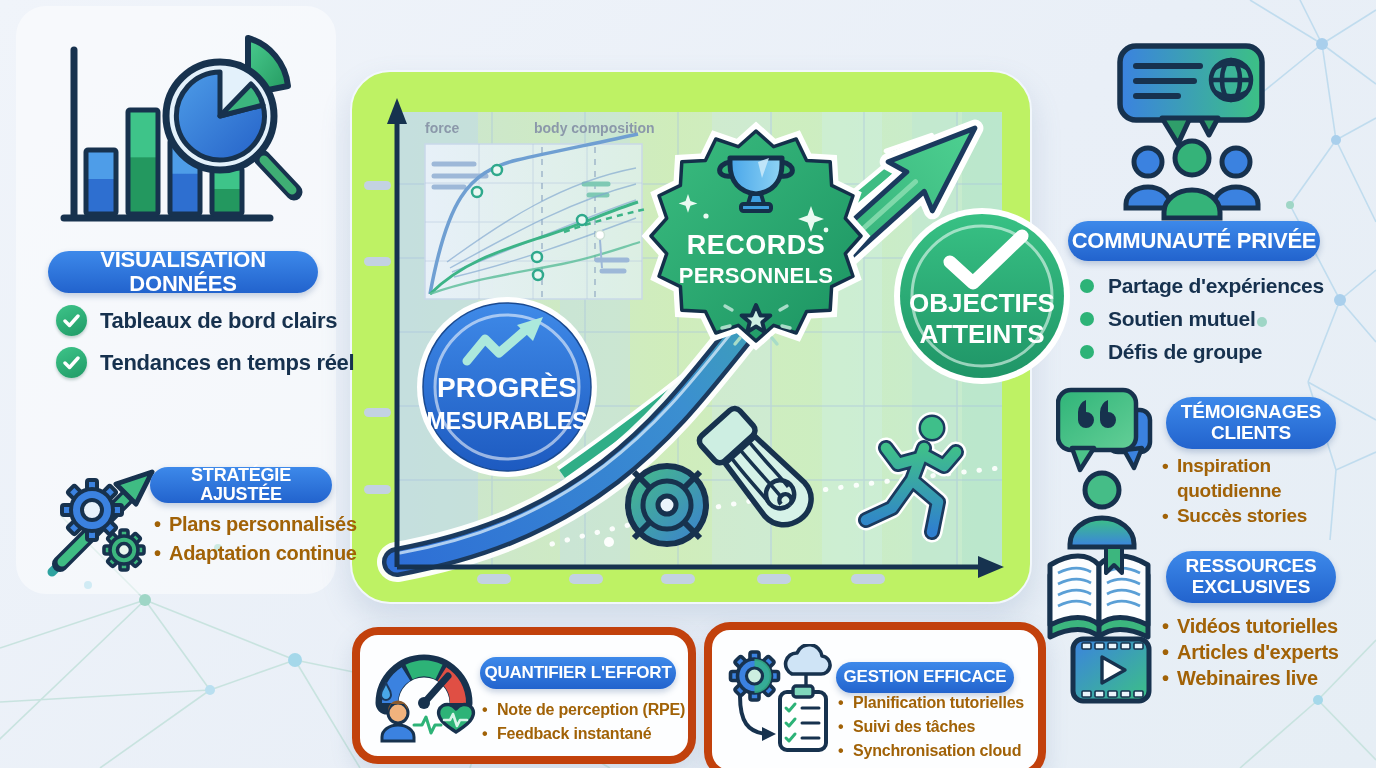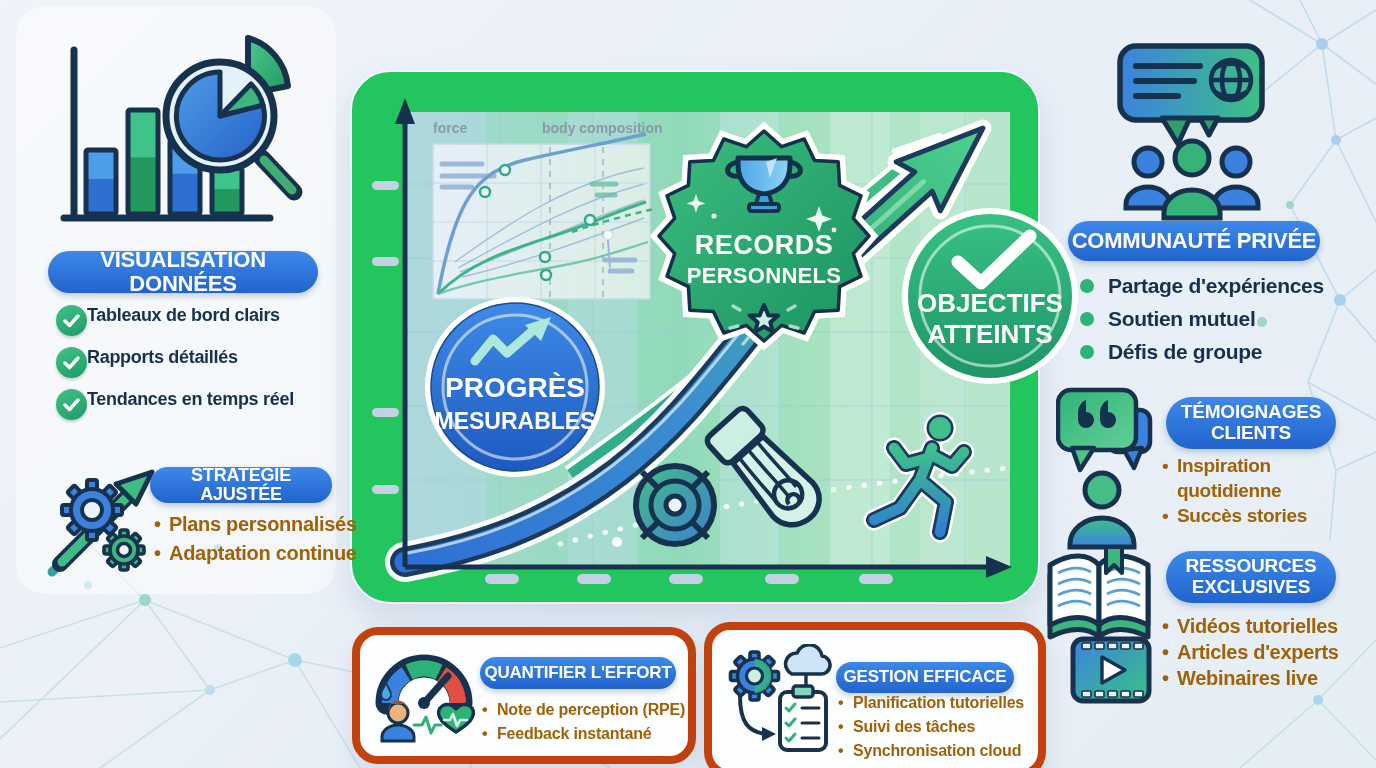--- a/index.html
+++ b/index.html
@@ -14,39 +14,39 @@
   .z{z-index:2;}
 
   .pill{
     position:absolute;z-index:3;display:flex;flex-direction:column;align-items:center;justify-content:center;
     background:linear-gradient(180deg,#3d89ea,#2263cd);color:#fff;border-radius:999px;
     font-weight:bold;text-align:center;letter-spacing:-.2px;
     box-shadow:0 3px 6px rgba(30,70,130,.25);line-height:1.08;
   }
 
   .check-list{position:absolute;z-index:3;display:flex;flex-direction:column;gap:11px;}
-  .check-item{display:flex;align-items:flex-start;font-weight:bold;font-size:18px;letter-spacing:-.3px;}
+  .check-item{display:flex;align-items:center;gap:13px;font-weight:bold;font-size:22px;letter-spacing:-.3px;}
   .check-badge{width:31px;height:31px;border-radius:50%;flex:0 0 31px;
     background:linear-gradient(155deg,#3ec489,#1f9a66);display:flex;align-items:center;justify-content:center;
     box-shadow:0 2px 3px rgba(20,80,60,.25);}
 
   .dot-list{position:absolute;z-index:3;display:flex;flex-direction:column;gap:9px;}
   .dot-item{display:flex;align-items:center;gap:14px;font-weight:bold;font-size:21px;letter-spacing:-.3px;}
   .dot{width:14px;height:14px;border-radius:50%;background:#2db377;flex:0 0 14px;}
 
   .b-list{position:absolute;z-index:3;font-weight:bold;color:#a16207;}
   .b-list div{position:relative;padding-left:15px;}
   .b-list div::before{content:"•";position:absolute;left:0;}
 
   .mini-card{position:absolute;z-index:2;background:#fdfeff;border-radius:26px;
     border:8px solid #c2410c;box-shadow:0 10px 22px rgba(90,120,160,.18);}
 
   #chart-card{position:absolute;left:350px;top:70px;width:678px;height:530px;z-index:2;
-    background:#22c55e;border-radius:40px;border:2px solid #f2f7fc;
-    box-shadow:0 14px 30px rgba(100,130,170,.20);padding-left:8px;}
+    background:#bef264;border-radius:40px;border:2px solid #f2f7fc;
+    box-shadow:0 14px 30px rgba(100,130,170,.20);}
   #chart-card svg{overflow:visible;display:block;}
   svg text{font-family:"Liberation Sans",sans-serif;}
 </style>
 </head>
 <body>
 
 <svg id="net" width="1376" height="768">
   <g fill="none" stroke="#c2e0da" stroke-width="1.6" opacity=".85">
     <path d="M-20,758 L145,600 L60,515 M145,600 L295,660 L210,690 L145,600 M210,690 L100,768 M295,660 L360,768 M295,660 L490,700 L470,768 M490,700 L610,768 M0,648 L145,600 M0,702 L210,690"></path>
     <path d="M1376,640 L1318,700 L1376,760 M1318,700 L1240,768"></path>
@@ -110,28 +110,20 @@
 </div>
 
 <div class="check-list" style="left:56px;top:305px;">
   <div class="check-item">
     <span class="check-badge">
         <svg width="17" height="14" viewBox="0 0 17 14">
           <path d="M2,7 L6.5,11.5 L15,2" stroke="#fff" stroke-width="3.4" fill="none" stroke-linecap="round" stroke-linejoin="round"></path>
         </svg>
       </span>
     <span>Tableaux de bord clairs</span>
-  </div>
-  <div class="check-item">
-    <span class="check-badge">
-        <svg width="17" height="14" viewBox="0 0 17 14">
-          <path d="M2,7 L6.5,11.5 L15,2" stroke="#fff" stroke-width="3.4" fill="none" stroke-linecap="round" stroke-linejoin="round"></path>
-        </svg>
-      </span>
-    <span>Rapports détaillés</span>
   </div>
   <div class="check-item">
     <span class="check-badge">
         <svg width="17" height="14" viewBox="0 0 17 14">
           <path d="M2,7 L6.5,11.5 L15,2" stroke="#fff" stroke-width="3.4" fill="none" stroke-linecap="round" stroke-linejoin="round"></path>
         </svg>
       </span>
     <span>Tendances en temps réel</span>
   </div>
 </div>

